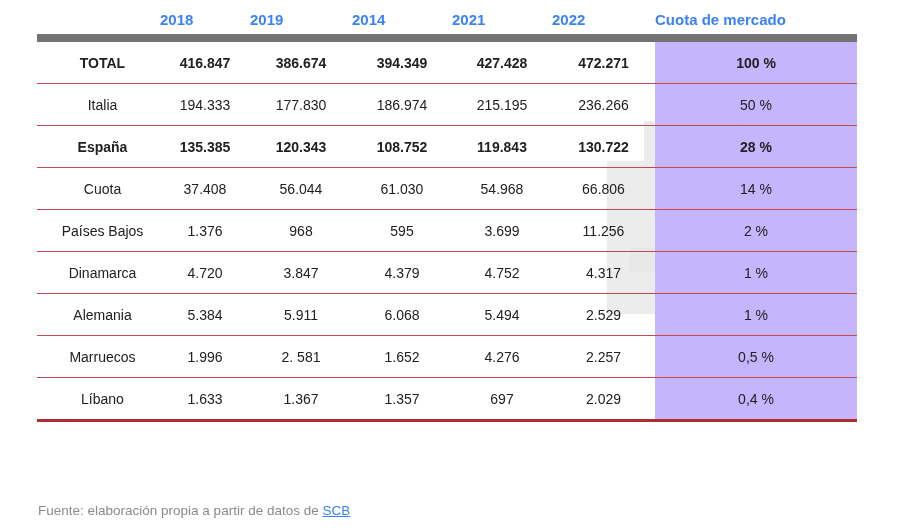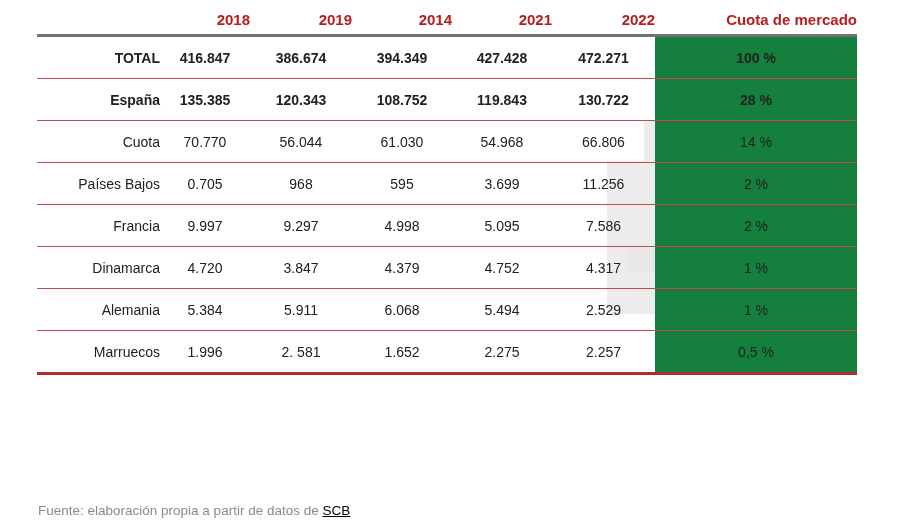--- a/index.html
+++ b/index.html
@@ -27,51 +27,51 @@
     top: 4px;
     width: 820px;
     border-collapse: collapse;
     table-layout: fixed;
     z-index: 1;
   }
   table.data th {
     height: 30px;
     font-size: 15px;
     font-weight: bold;
-    color: #b91c1c;
-    text-align: right;
+    color: #3b82f6;
+    text-align: left;
     vertical-align: middle;
-    border-bottom: 3px solid #737373;
+    border-bottom: 8px solid #737373;
     padding: 0;
   }
   table.data td {
     height: 41px;
     font-size: 14px;
     color: #212121;
     text-align: center;
     vertical-align: middle;
     border-bottom: 1px solid #bf4b4e;
     padding: 0;
     background: transparent;
   }
-  table.data td.label { text-align: right; padding-left: 8px; }
+  table.data td.label { text-align: center; padding-left: 8px; }
   table.data tr.bold td { font-weight: bold; }
-  table.data td.share { background: #15803d; }
+  table.data td.share { background: #c4b5fd; }
   table.data tr:last-child td { border-bottom: 3px solid #ae2c32; }
 
   .footer {
     position: absolute;
     left: 38px;
     top: 503px;
     font-size: 13.5px;
     color: #8a8a8a;
     z-index: 1;
   }
   .footer a {
-    color: #000000;
+    color: #3b82f6;
     text-decoration: underline;
     cursor: pointer;
     text-align: right;
   }
 </style>
 </head>
 <body>
 
 <div class="canvas">
 
@@ -103,54 +103,54 @@
     <tbody id="table-body">
         <tr class="bold">
           <td class="label">TOTAL</td>
           <td>416.847</td>
           <td>386.674</td>
           <td>394.349</td>
           <td>427.428</td>
           <td>472.271</td>
           <td class="share">100 %</td>
         </tr>
+        <tr>
+          <td class="label">Italia</td>
+          <td>194.333</td>
+          <td>177.830</td>
+          <td>186.974</td>
+          <td>215.195</td>
+          <td>236.266</td>
+          <td class="share">50 %</td>
+        </tr>
         <tr class="bold">
           <td class="label">España</td>
           <td>135.385</td>
           <td>120.343</td>
           <td>108.752</td>
           <td>119.843</td>
           <td>130.722</td>
           <td class="share">28 %</td>
         </tr>
         <tr>
           <td class="label">Cuota</td>
-          <td>70.770</td>
+          <td>37.408</td>
           <td>56.044</td>
           <td>61.030</td>
           <td>54.968</td>
           <td>66.806</td>
           <td class="share">14 %</td>
         </tr>
         <tr>
           <td class="label">Países Bajos</td>
-          <td>0.705</td>
+          <td>1.376</td>
           <td>968</td>
           <td>595</td>
           <td>3.699</td>
           <td>11.256</td>
-          <td class="share">2 %</td>
-        </tr>
-        <tr>
-          <td class="label">Francia</td>
-          <td>9.997</td>
-          <td>9.297</td>
-          <td>4.998</td>
-          <td>5.095</td>
-          <td>7.586</td>
           <td class="share">2 %</td>
         </tr>
         <tr>
           <td class="label">Dinamarca</td>
           <td>4.720</td>
           <td>3.847</td>
           <td>4.379</td>
           <td>4.752</td>
           <td>4.317</td>
           <td class="share">1 %</td>
@@ -162,23 +162,32 @@
           <td>6.068</td>
           <td>5.494</td>
           <td>2.529</td>
           <td class="share">1 %</td>
         </tr>
         <tr>
           <td class="label">Marruecos</td>
           <td>1.996</td>
           <td>2. 581</td>
           <td>1.652</td>
-          <td>2.275</td>
+          <td>4.276</td>
           <td>2.257</td>
           <td class="share">0,5 %</td>
+        </tr>
+        <tr>
+          <td class="label">Líbano</td>
+          <td>1.633</td>
+          <td>1.367</td>
+          <td>1.357</td>
+          <td>697</td>
+          <td>2.029</td>
+          <td class="share">0,4 %</td>
         </tr>
       </tbody>
   </table>
 
   <div class="footer">
     <span>Fuente: elaboración propia a partir de datos de </span><a>SCB</a>
   </div>
 
 </div>
 

